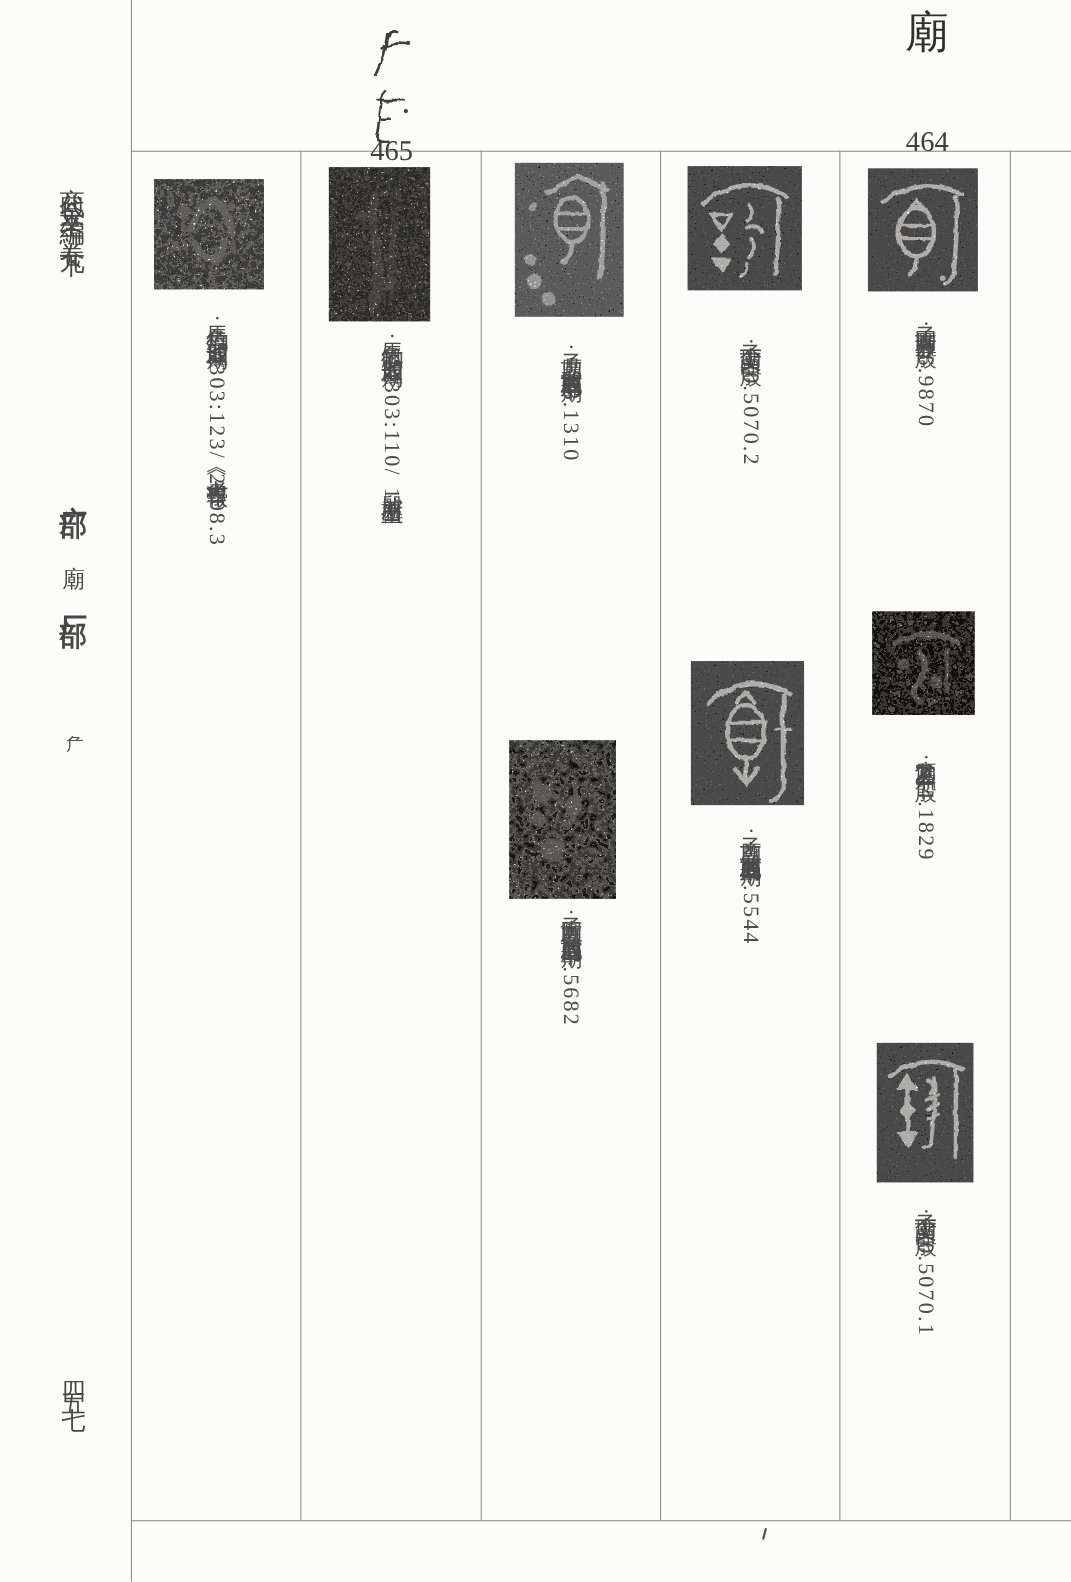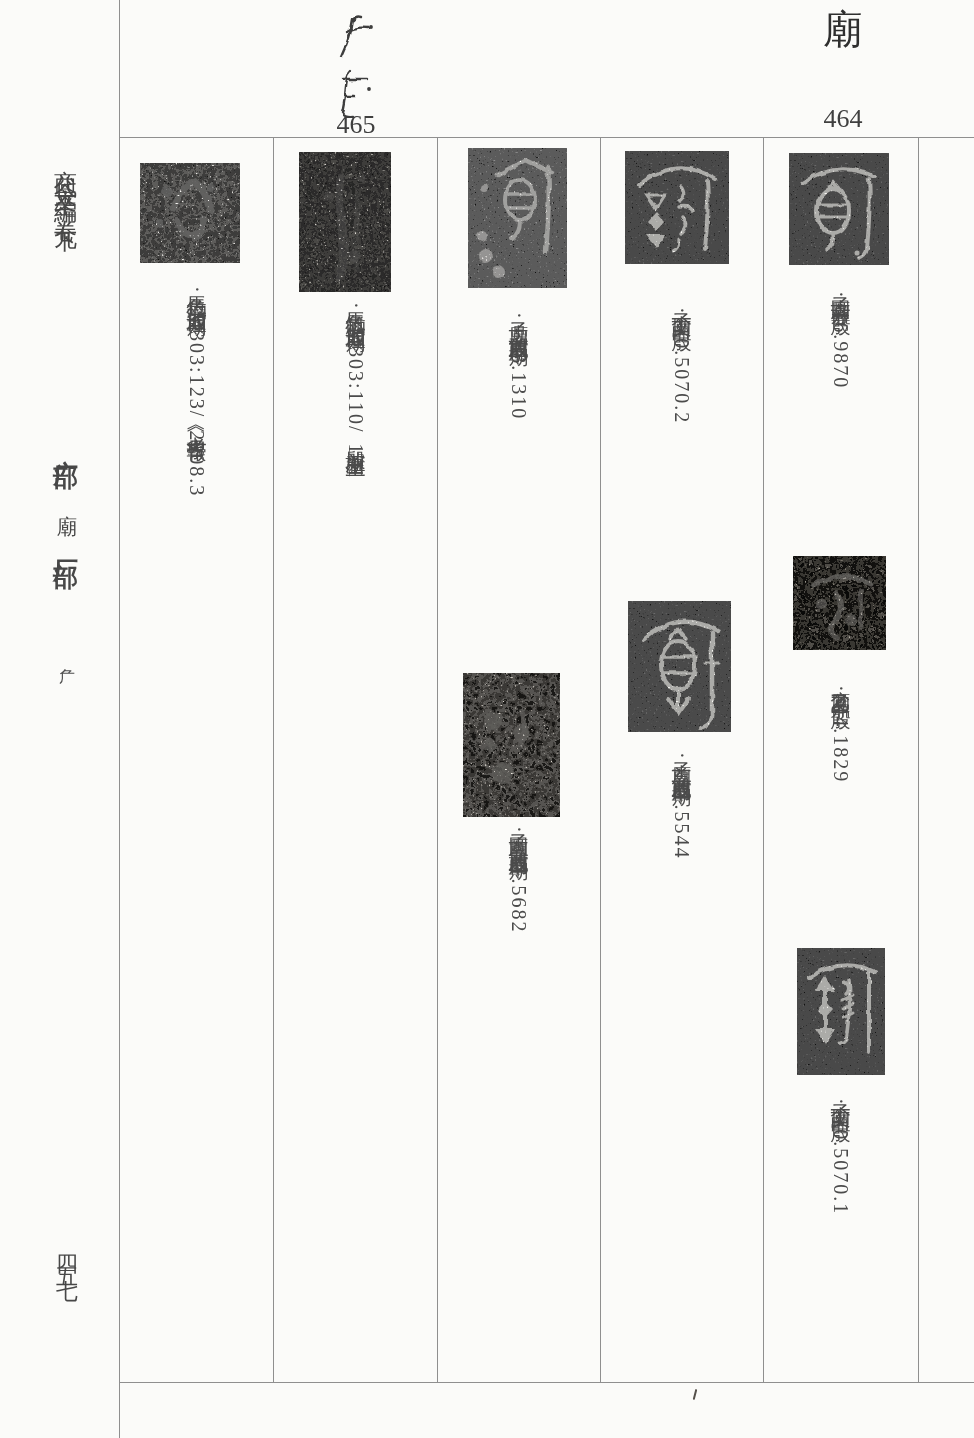--- a/index.html
+++ b/index.html
@@ -90,21 +90,21 @@
 <div class="rule" style="left:763px;top:137px;width:1px;height:1245px;"></div>
 <div class="rule" style="left:918px;top:137px;width:1px;height:1245px;"></div>
 
 <div class="vtext m-title">商代金文全編·卷九下</div>
 <div class="vtext m-rad" style="top:440px;">广部</div>
 <div class="vtext m-char1">廟</div>
 <div class="vtext m-rad" style="top:540px;">厂部</div>
 <div class="vtext m-char2">厃</div>
 <div class="vtext pagenum">四五七</div>
 
-<div class="abs" style="left:321px;top:8px;width:70px;height:133px;">
+<div class="abs" style="left:321px;top:20px;width:70px;height:133px;">
   <svg style="position:absolute;left:17px;top:4px;" width="36" height="50" viewBox="0 0 36 50">
     <g filter="url(#rough)" stroke="#3e3e3e" stroke-width="2.4" fill="none" stroke-linecap="round">
       <path d="M9 20 C15 16 22 15 30 16"></path>
       <path d="M15 7 C14 16 10 30 3 45"></path>
       <path d="M16 8 C18 5 21 4 24 5"></path>
     </g>
     <circle cx="33" cy="15" r="1.9" fill="#3e3e3e"></circle>
   </svg>
   <svg style="position:absolute;left:15px;top:58px;" width="38" height="52" viewBox="0 0 38 52">
     <g filter="url(#rough)" stroke="#3e3e3e" stroke-width="2.4" fill="none" stroke-linecap="round">
@@ -113,21 +113,21 @@
       <path d="M11 13 C9 25 9 36 6 47 q3 5 11 4"></path>
       <path d="M9 30 h9"></path>
     </g>
     <circle cx="33" cy="23" r="1.9" fill="#3e3e3e"></circle>
   </svg>
   <div class="hnum" style="left:0;top:102px;width:70px;">465</div>
 </div>
 
 <div class="abs" style="left:808px;top:0;width:70px;height:137px;">
   <div class="hchar" style="left:0;top:2px;width:70px;">廟</div>
-  <div class="hnum" style="left:0;top:104px;width:70px;">464</div>
+  <div class="hnum" style="left:0;top:114px;width:70px;">464</div>
 </div>
 
 <div class="rubbing" style="left:140px;top:163px;width:100px;height:100px;">
   <svg viewBox="0 0 100 100" preserveAspectRatio="none">
     <rect width="100" height="100" fill="#26231f"></rect>
     <rect width="100" height="100" filter="url(#mottleA)"></rect>
     <g filter="url(#rough)" stroke="#efece6" fill="none" stroke-linecap="round" opacity="0.95">
       <path d="M33 45 Q43 23 55 19 Q66 28 71 47" stroke-width="7"></path>
       <path d="M37 57 q3 16 17 15 q11 -2 9 -15" stroke-width="6"></path>
     </g>

